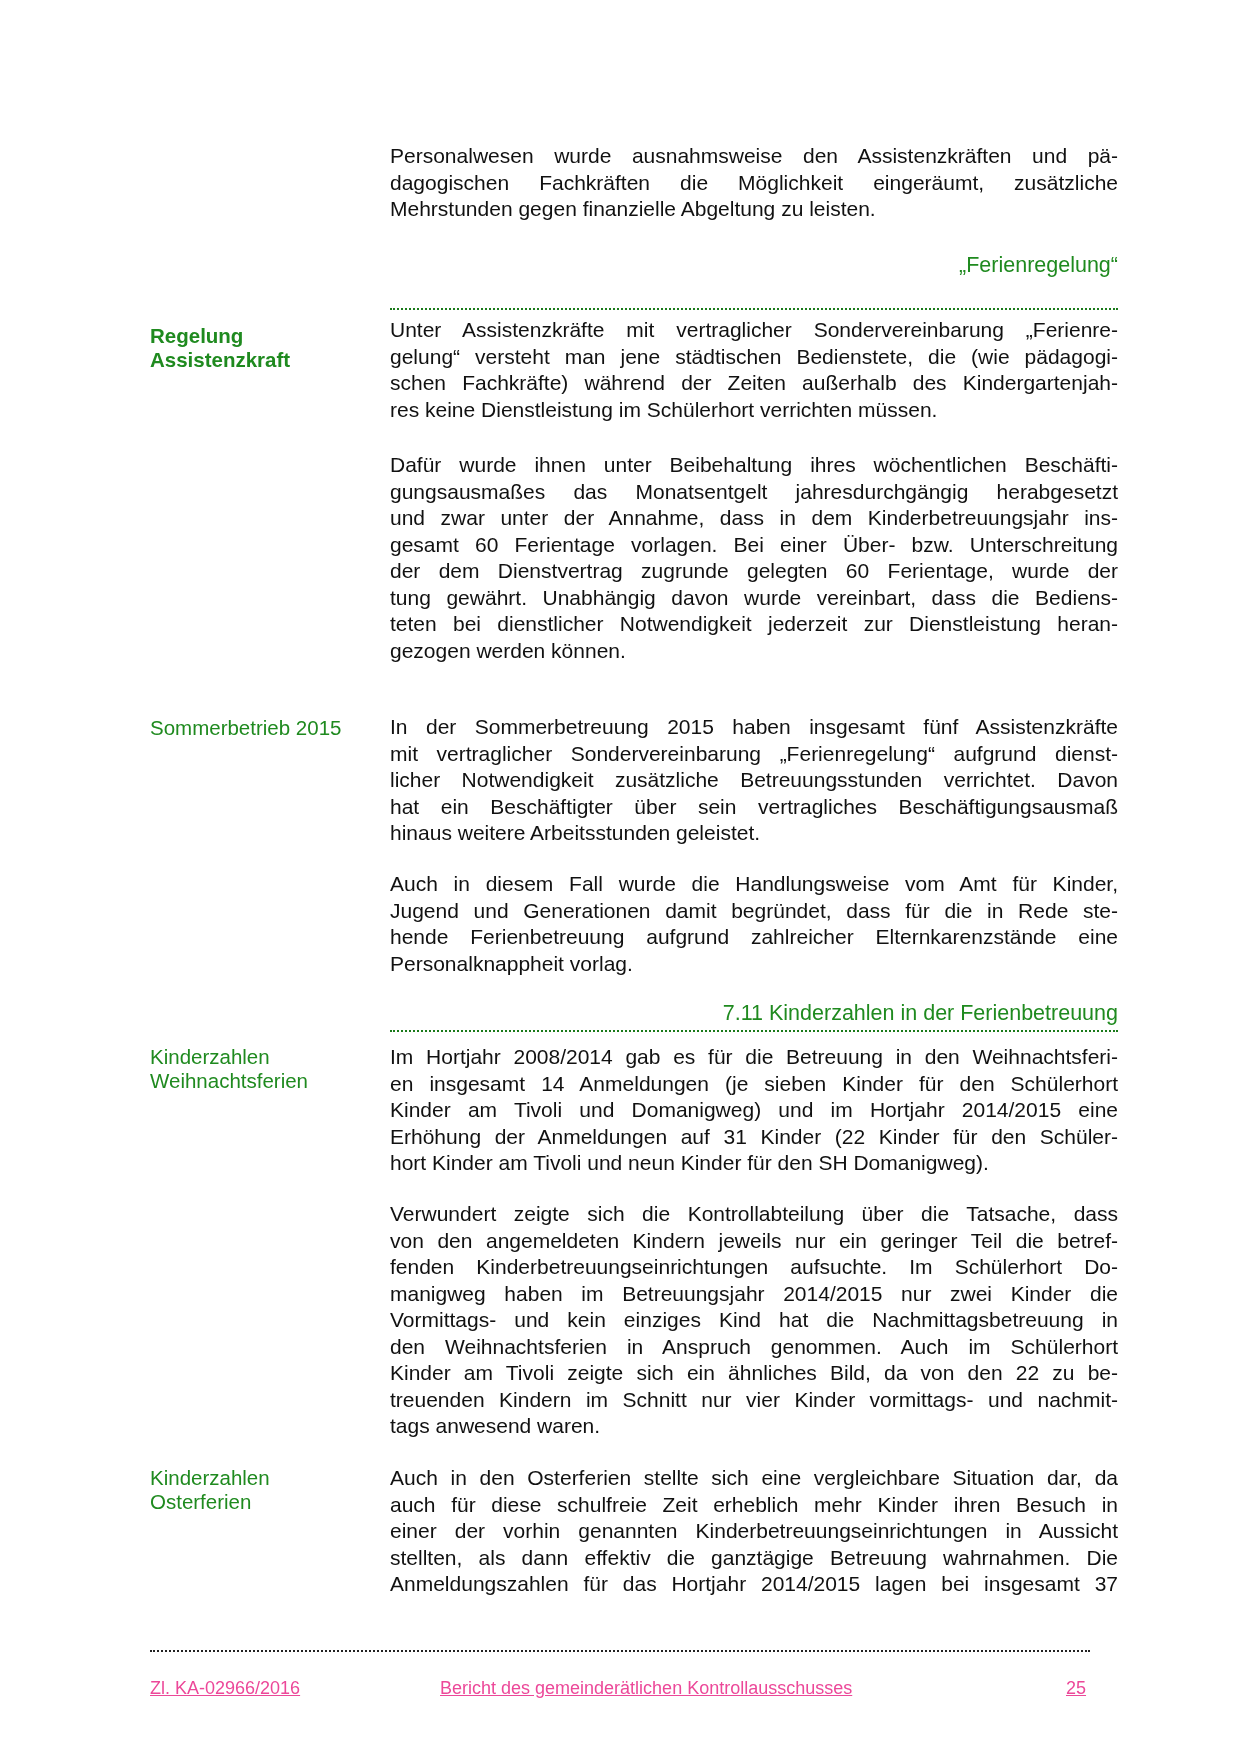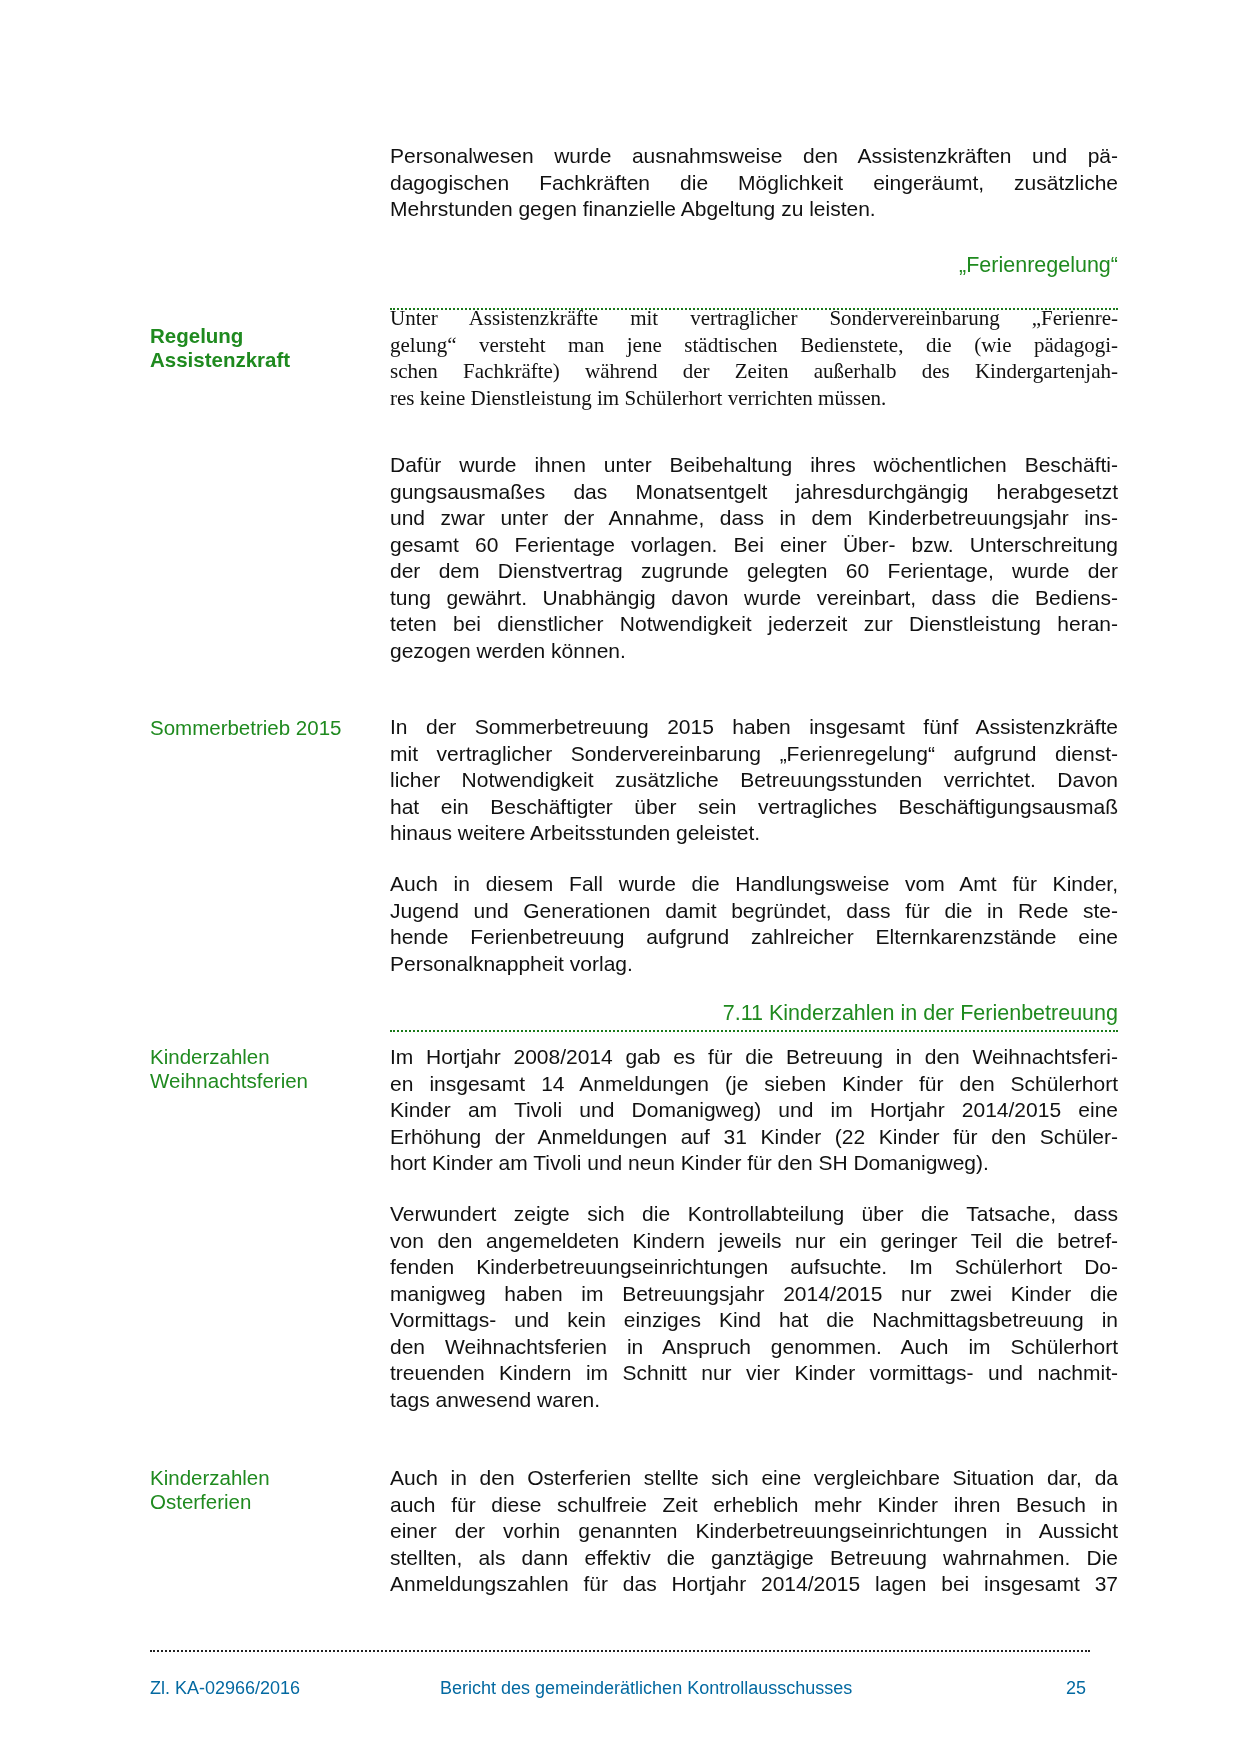--- a/index.html
+++ b/index.html
@@ -16,21 +16,21 @@
   .para .ln.last { text-align-last: left; }
 
   .heading { position: absolute; left: 390px; width: 728px; text-align: right;
              color: #1f8a1f; font-size: 21.5px; line-height: 27px; }
   .heading span { display: block; }
   .rule { position: absolute; left: 390px; width: 728px; height: 0;
           border-top: 2px dotted #1a7a1a; }
 
   .foot-rule { position: absolute; left: 150px; width: 940px; height: 0;
                border-top: 2px dotted #222; }
-  .footer { position: absolute; top: 1678px; font-size: 18px; color: #0369a1; }
+  .footer { position: absolute; top: 1678px; font-size: 18px; color: #ec4899; text-decoration: underline; }
 </style>
 </head>
 <body>
 
 <div class="page">
 
   <div class="para" style="top:143px;">
     <span class="ln">Personalwesen wurde ausnahmsweise den Assistenzkräften und pä-</span>
     <span class="ln">dagogischen Fachkräften die Möglichkeit eingeräumt, zusätzliche</span>
     <span class="ln last">Mehrstunden gegen finanzielle Abgeltung zu leisten.</span>
@@ -39,21 +39,21 @@
   <div class="heading" style="top:252px;">
     <span>„Ferienregelung“</span>
   </div>
   <div class="rule" style="top:308px;"></div>
 
   <div class="side" style="top:324px;font-weight:bold;">
     <span>Regelung</span>
     <span>Assistenzkraft</span>
   </div>
 
-  <div class="para" style="top:305px;font-family:Liberation Serif, serif;">
+  <div class="para" style="top:317px;">
     <span class="ln">Unter Assistenzkräfte mit vertraglicher Sondervereinbarung „Ferienre-</span>
     <span class="ln">gelung“ versteht man jene städtischen Bedienstete, die (wie pädagogi-</span>
     <span class="ln">schen Fachkräfte) während der Zeiten außerhalb des Kindergartenjah-</span>
     <span class="ln last">res keine Dienstleistung im Schülerhort verrichten müssen.</span>
   </div>
 
   <div class="para" style="top:452px;">
     <span class="ln">Dafür wurde ihnen unter Beibehaltung ihres wöchentlichen Beschäfti-</span>
     <span class="ln">gungsausmaßes das Monatsentgelt jahresdurchgängig herabgesetzt</span>
     <span class="ln">und zwar unter der Annahme, dass in dem Kinderbetreuungsjahr ins-</span>
@@ -101,20 +101,21 @@
     <span class="ln last">hort Kinder am Tivoli und neun Kinder für den SH Domanigweg).</span>
   </div>
 
   <div class="para" style="top:1201px;">
     <span class="ln">Verwundert zeigte sich die Kontrollabteilung über die Tatsache, dass</span>
     <span class="ln">von den angemeldeten Kindern jeweils nur ein geringer Teil die betref-</span>
     <span class="ln">fenden Kinderbetreuungseinrichtungen aufsuchte. Im Schülerhort Do-</span>
     <span class="ln">manigweg haben im Betreuungsjahr 2014/2015 nur zwei Kinder die</span>
     <span class="ln">Vormittags- und kein einziges Kind hat die Nachmittagsbetreuung in</span>
     <span class="ln">den Weihnachtsferien in Anspruch genommen. Auch im Schülerhort</span>
+    <span class="ln">Kinder am Tivoli zeigte sich ein ähnliches Bild, da von den 22 zu be-</span>
     <span class="ln">treuenden Kindern im Schnitt nur vier Kinder vormittags- und nachmit-</span>
     <span class="ln last">tags anwesend waren.</span>
   </div>
 
   <div class="side" style="top:1466px;">
     <span>Kinderzahlen</span>
     <span>Osterferien</span>
   </div>
 
   <div class="para" style="top:1465px;">

